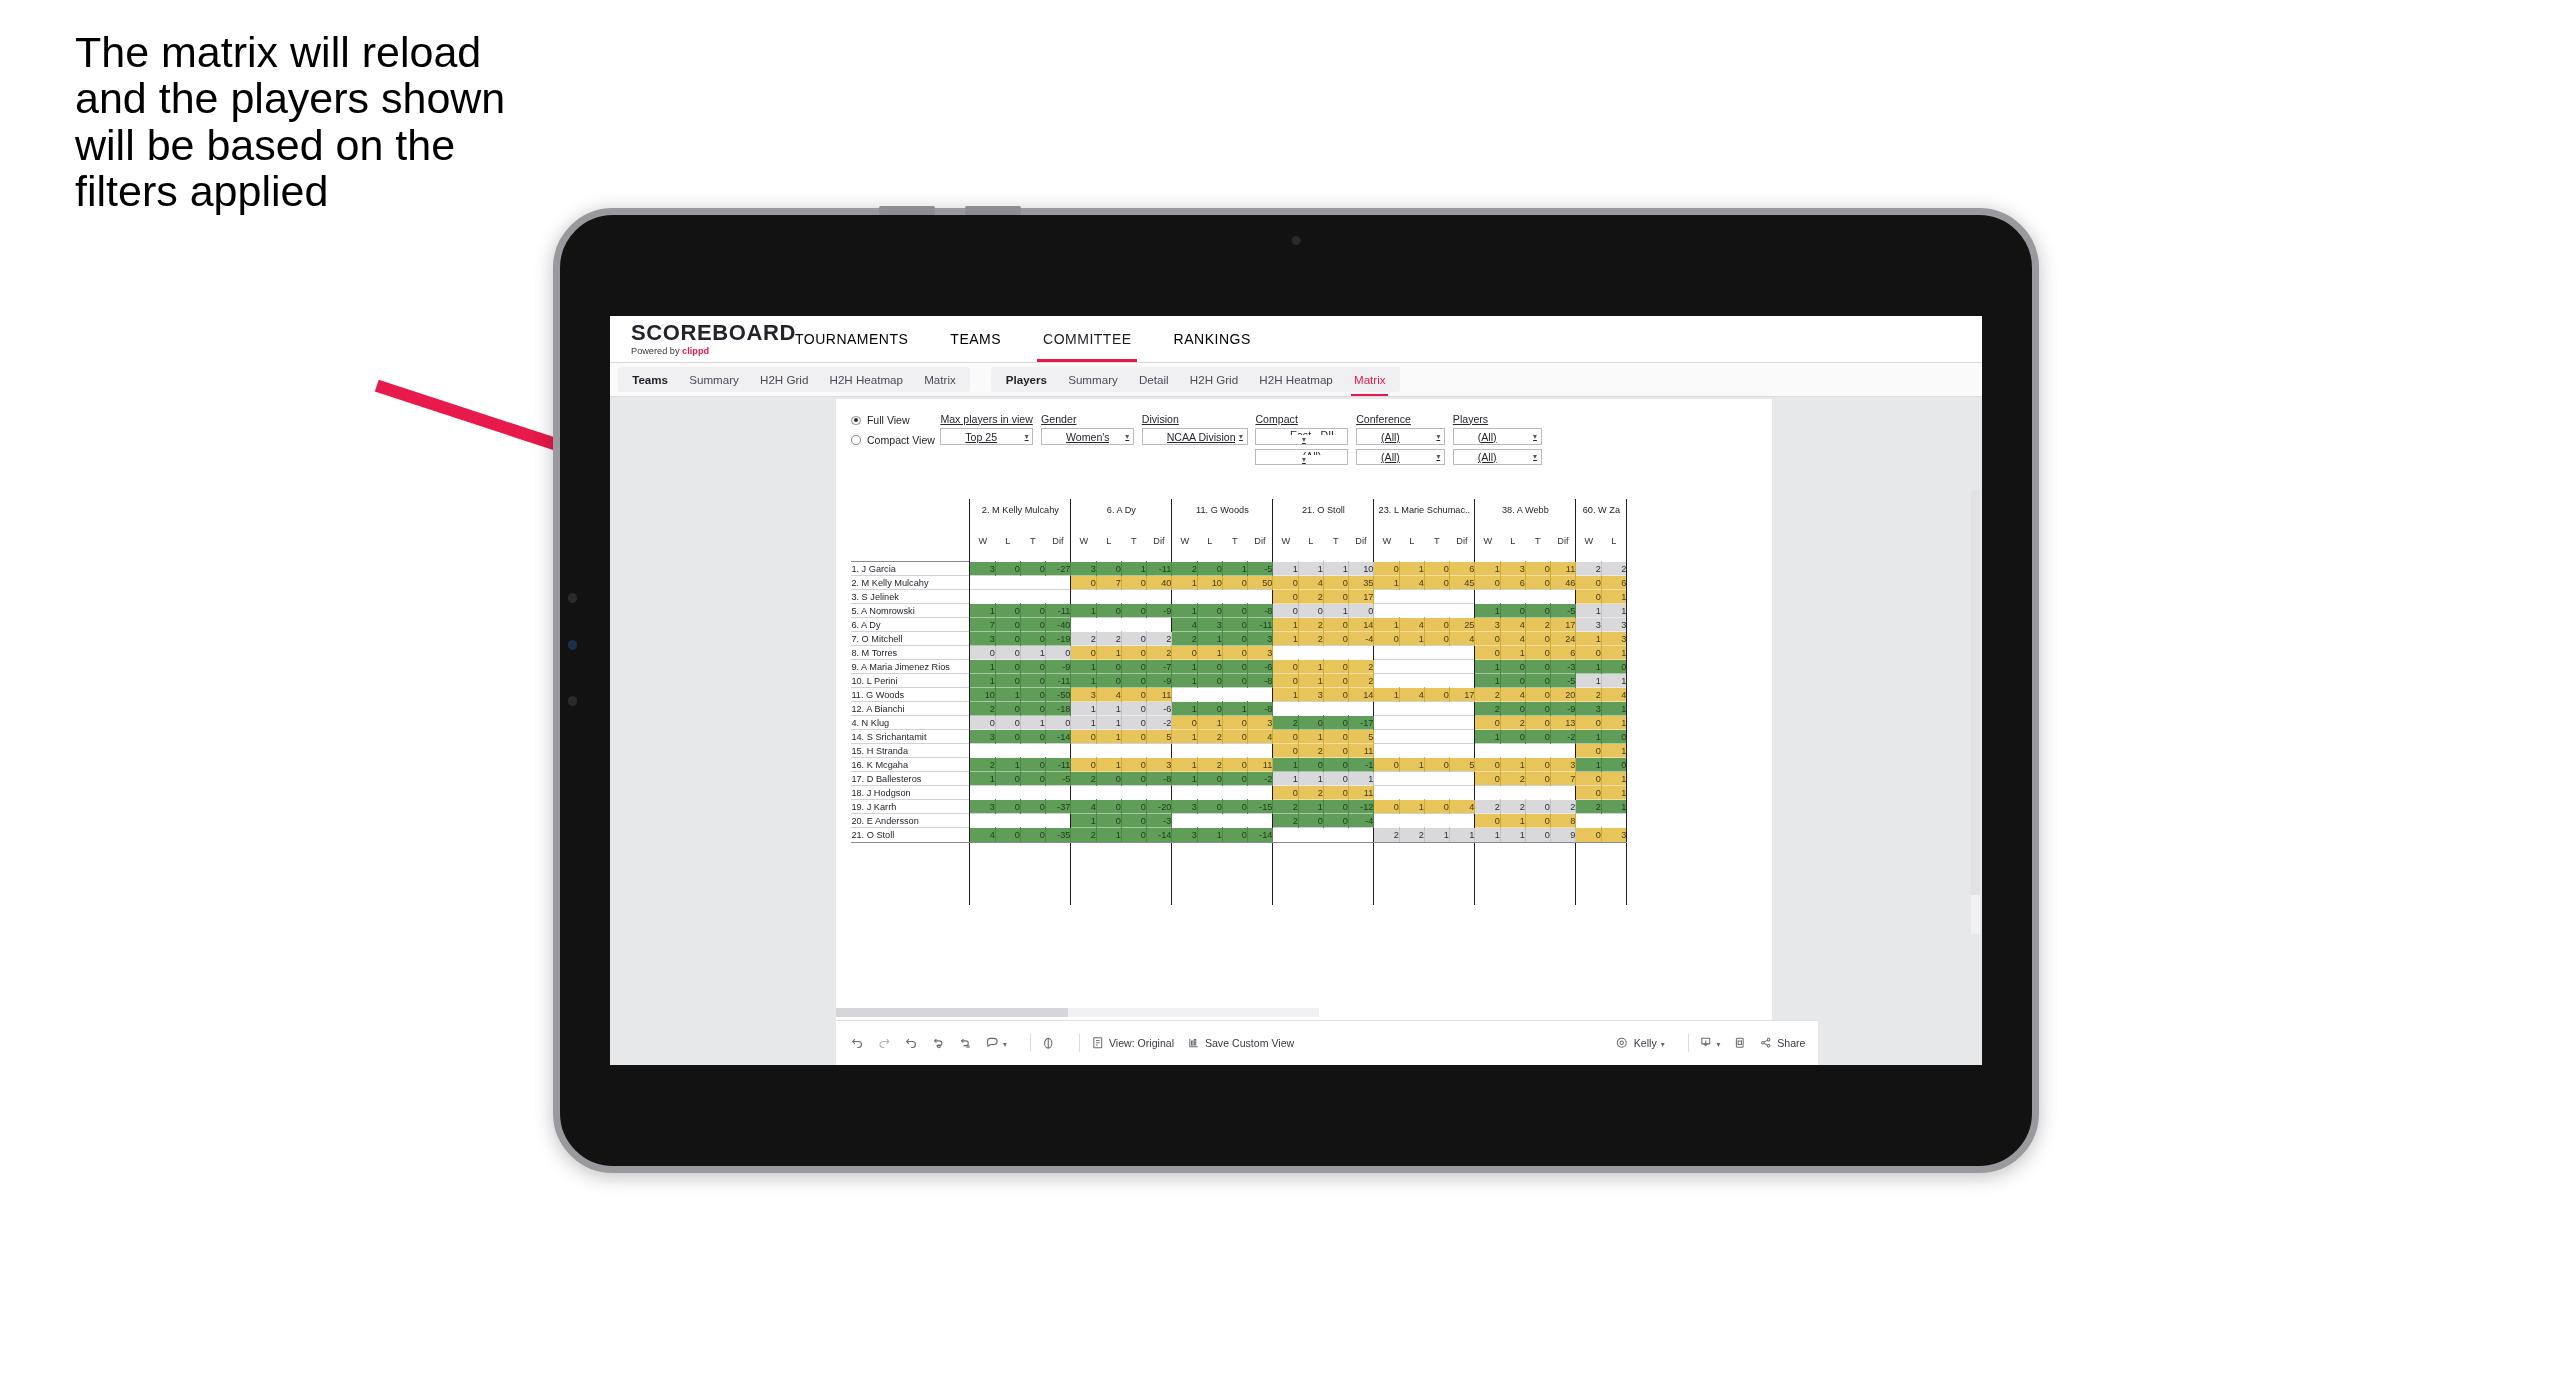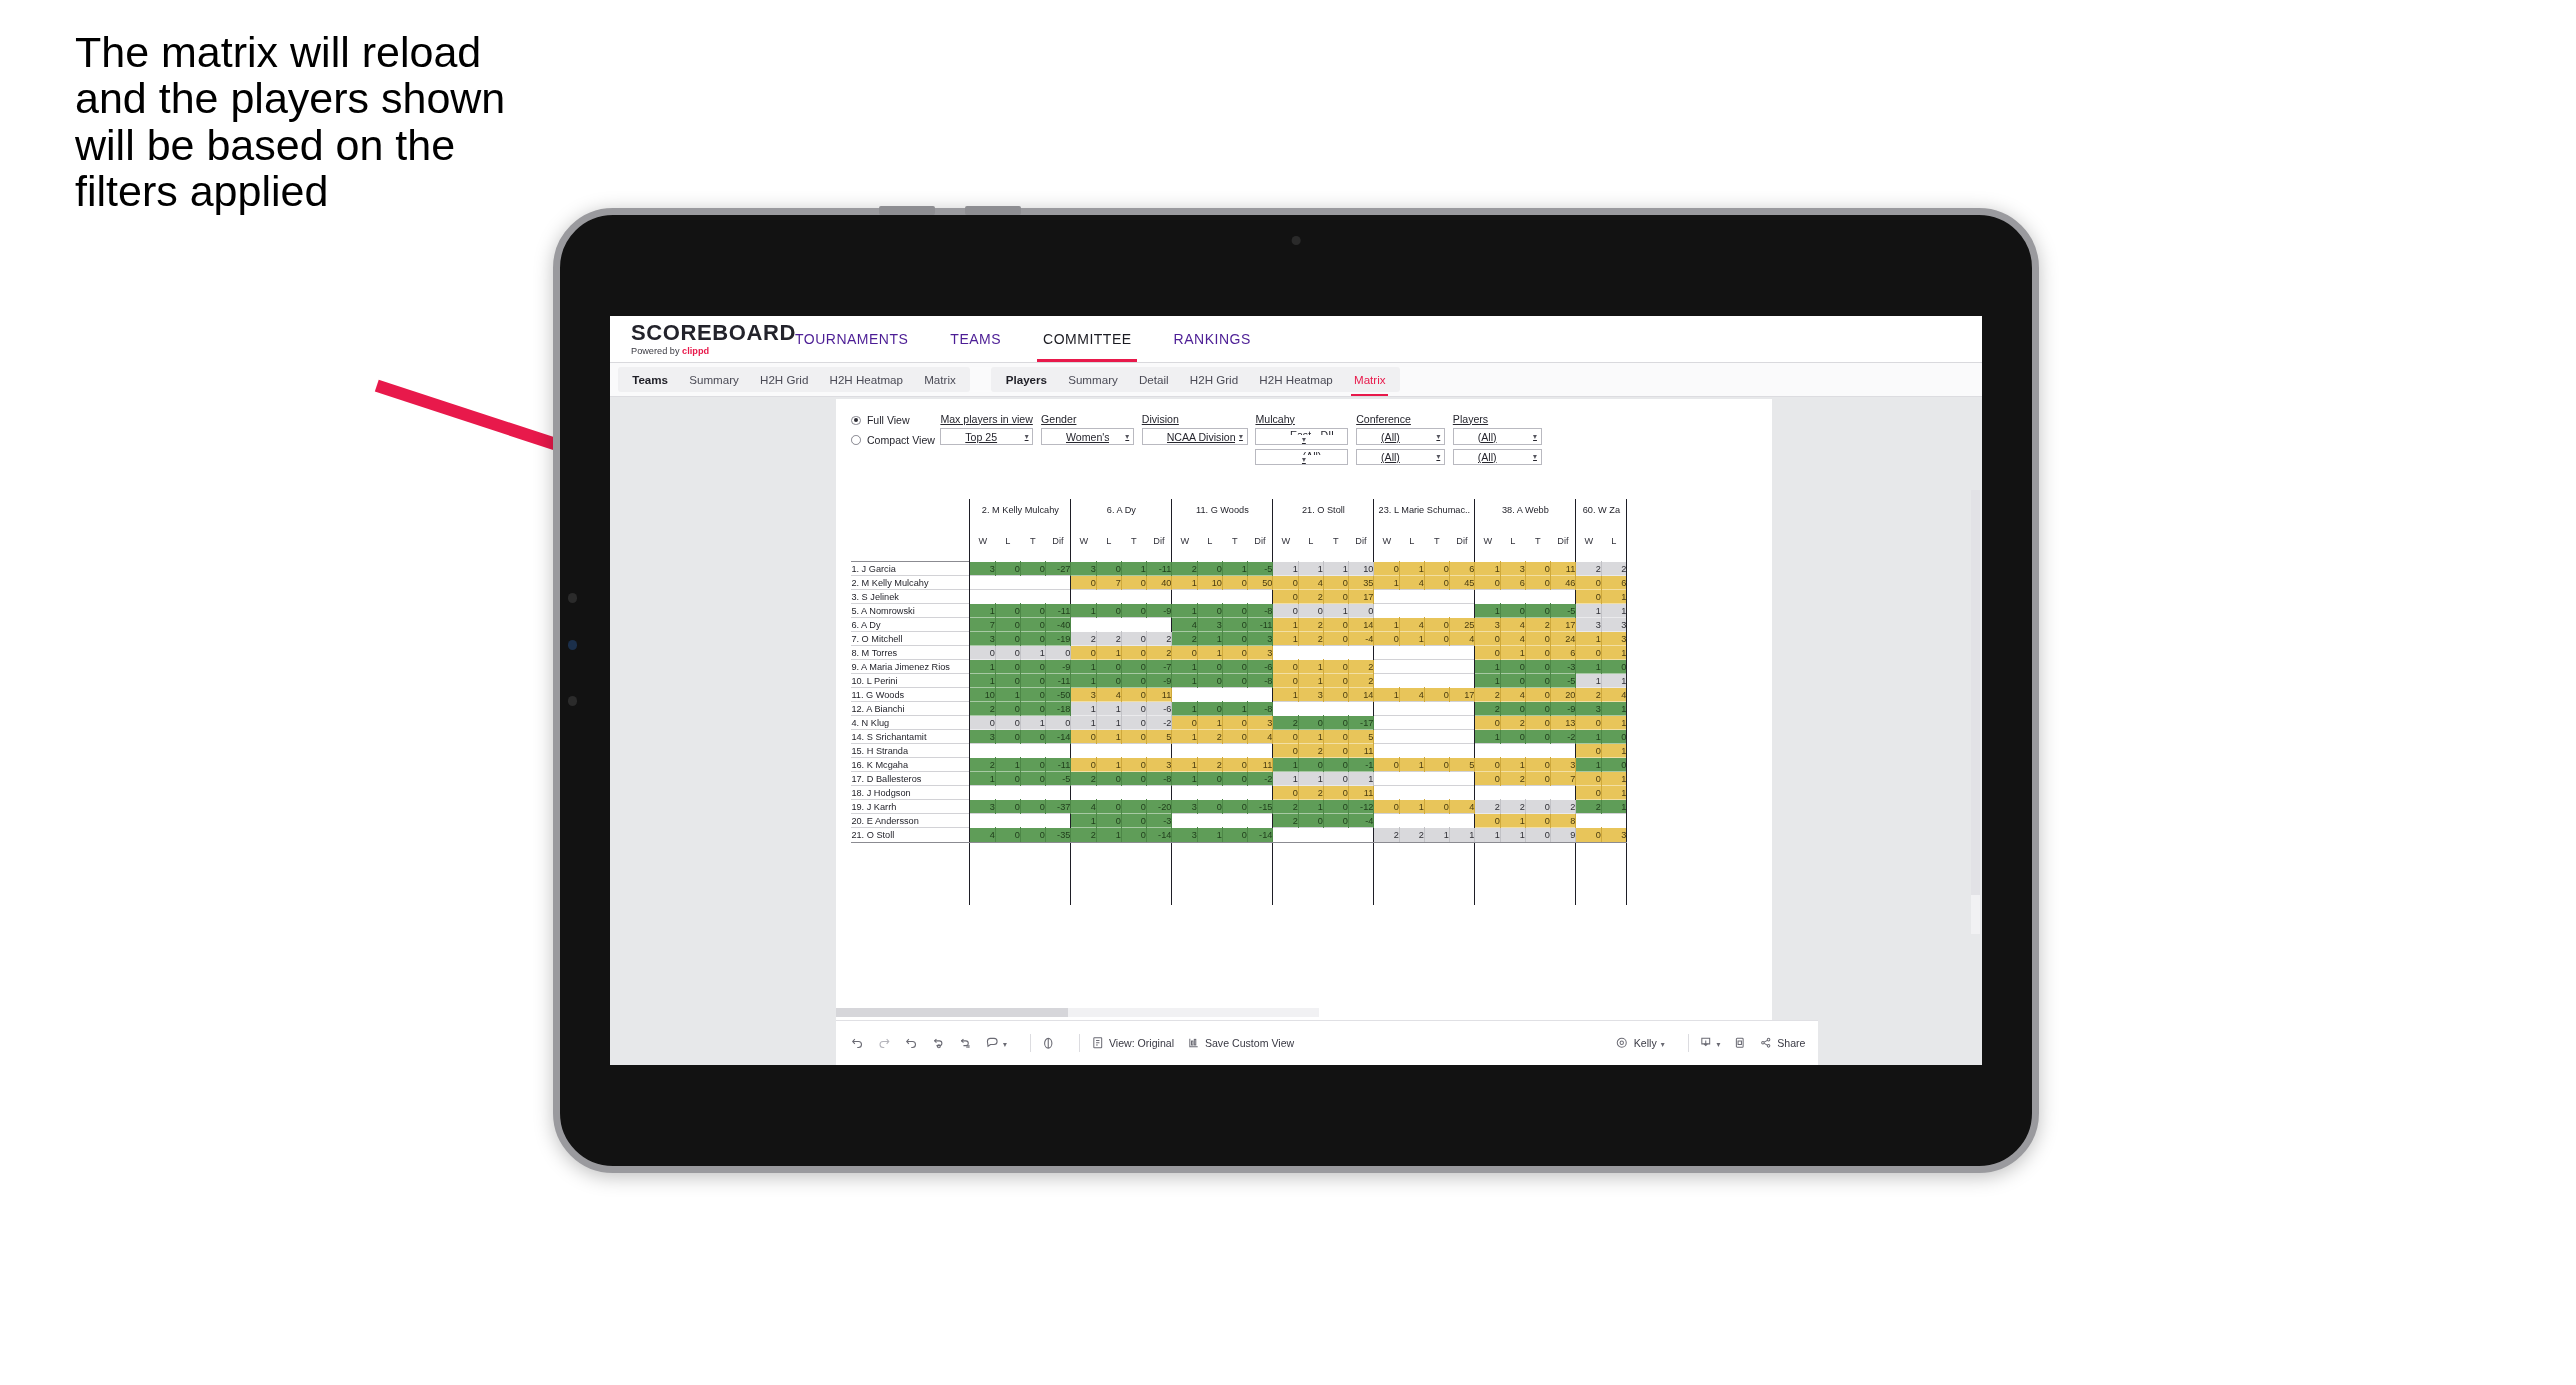--- a/index.html
+++ b/index.html
@@ -35,21 +35,21 @@
 
   
   .app{position:absolute;inset:0;background:#e7e8ea;}
   .topbar{height:46px;background:#fff;display:flex;align-items:stretch;border-bottom:1px solid #d9d9dd;}
   .logo-wrap{width:164px;display:flex;flex-direction:column;justify-content:center;padding-left:21px;box-sizing:border-box;}
   .logo-main{font-size:22px;font-weight:700;letter-spacing:0.6px;color:#23232b;line-height:1;font-family:"Liberation Sans",sans-serif;}
   .logo-sub{font-size:9.2px;color:#3a3a42;margin-top:2.9px;}
   .logo-sub .brand{color:#e8194b;font-weight:700;}
   .mainnav{display:flex;align-items:stretch;}
   .mainnav .nav-item{
-    display:flex;align-items:center;padding:0 21px;font-size:14px;color:#4c1d95;
+    display:flex;align-items:center;padding:0 21px;font-size:14px;color:#000000;
     letter-spacing:0.5px;position:relative;cursor:pointer;
   }
   .mainnav .nav-item.active{color:#1b1b22;}
   .mainnav .nav-item.active:after{
     content:"";position:absolute;left:15.4px;right:15.4px;bottom:0;height:2.9px;background:#e8194b;
   }
 
   .subnav{height:33px;background:#fafafb;display:flex;align-items:center;border-bottom:1px solid #dcdce0;padding-left:7.7px;}
   .subgroup{display:flex;align-items:center;height:25px;background:#f0f0f2;border-radius:2.9px;padding:0 3.9px;}
   .subgroup.g2{margin-left:21px;}
@@ -220,21 +220,21 @@
                 </div>
               </div>
               <div class="fcol">
                 <div class="flabel">Division</div>
                 <div class="fsel w-div">
                   <span class="cv">NCAA Division II</span>
                   <span class="car">▾</span>
                 </div>
               </div>
               <div class="fcol">
-                <div class="flabel">Mulcahy</div>
+                <div class="flabel">Compact</div>
                 <div class="fsel w-reg">
                   <span class="cv">East - DII</span>
                   <span class="car">▾</span>
                 </div>
                 <div class="fsel w-reg">
                   <span class="cv">(All)</span>
                   <span class="car">▾</span>
                 </div>
               </div>
               <div class="fcol">

